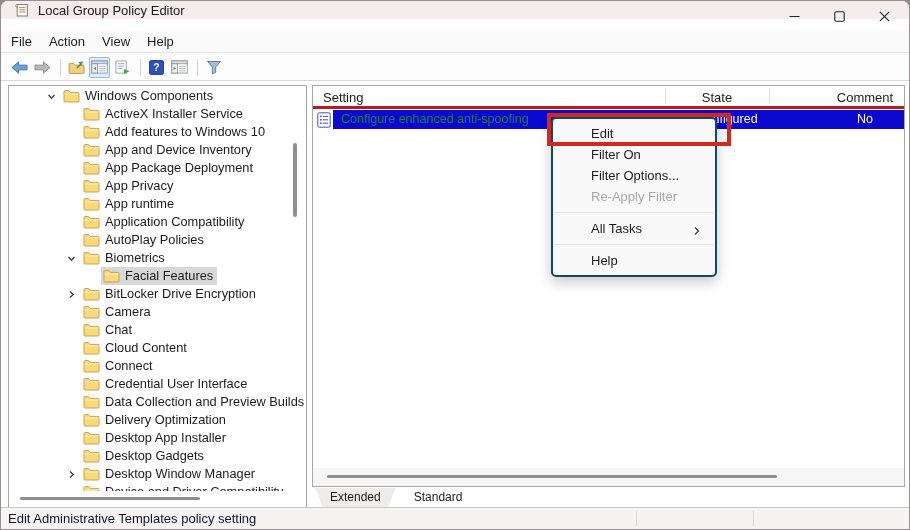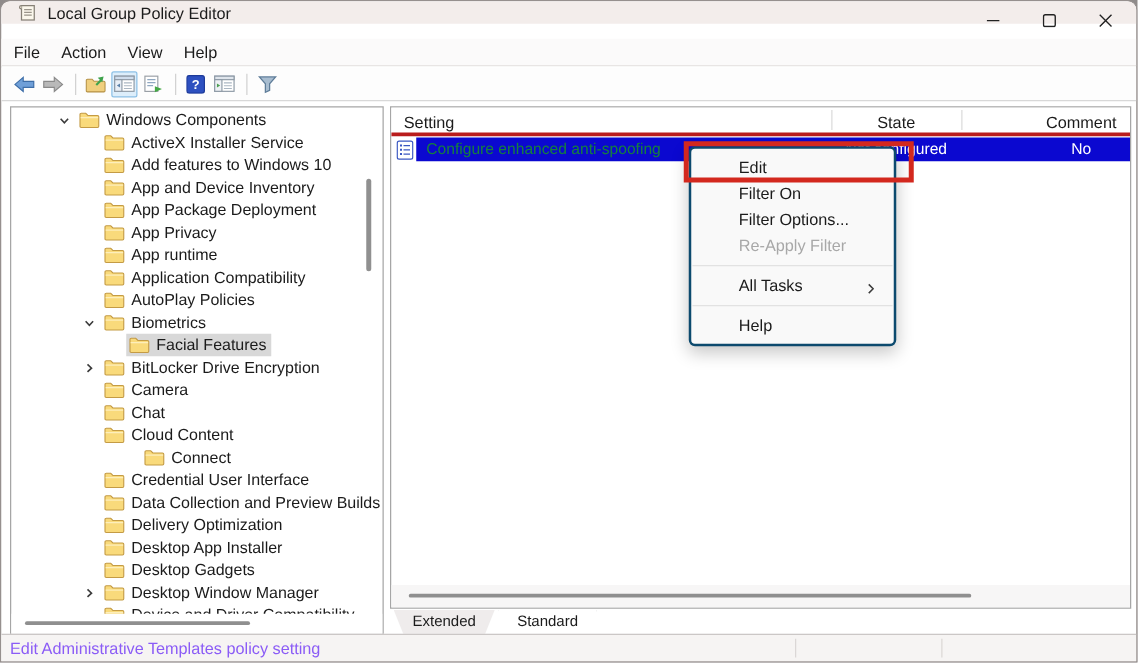--- a/index.html
+++ b/index.html
@@ -56,21 +56,21 @@
   
   #tabs { position:absolute; left:314px; top:487px; display:flex; gap:3px; }
   .tab { height:20px; padding:0 15px; line-height:19px; font-size:12px; color:#1b1b1b;
          clip-path:polygon(0 0, 100% 0, calc(100% - 8px) 100%, 8px 100%);
          filter:drop-shadow(0 0 1px #9a9a9a); }
   .tab-inactive { background:#efecec; }
   .tab-active { background:#ffffff; }
 
   
   #statusbar { position:absolute; left:0; right:0; bottom:0; height:22px; background:#f6f4f3; border-top:1px solid #cbc7c6; }
-  #status-text { position:absolute; left:7px; top:3px; font-size:13px; color:#8b5cf6; }
+  #status-text { position:absolute; left:7px; top:3px; font-size:13px; color:#0f172a; }
   .status-div { position:absolute; top:3px; bottom:3px; width:1px; background:#dbd7d6; }
 
   
   #context-menu { position:absolute; left:550px; top:116px; width:166px; background:#f9f9f9; border:2px solid #0c4a6e; border-radius:5px; box-shadow:0 5px 14px rgba(0,0,0,0.22); padding:4px 0; z-index:5; }
   .cm-item { height:21px; line-height:21px; padding-left:38px; font-size:13px; color:#1b1b1b; position:relative; }
   .cm-item.disabled { color:#a8a8a8; }
   .cm-sep { height:1px; background:#e2e2e2; margin:5px 1px; }
   .cm-arrow { position:absolute; right:12px; top:4px; width:12px; height:12px; }
 
   
@@ -340,21 +340,21 @@
         <div class="tree-row" style="padding-left: 56px;">
           <span class="chev"></span>
           <span class="tree-grp">
             <span class="tree-folder"><svg viewBox="0 0 17 14" width="17" height="14">
                 <path d="M1 2.6 Q1 1.6 2 1.6 L5.6 1.6 L7.3 3.4 L15 3.4 Q16 3.4 16 4.4 L16 12 Q16 13 15 13 L2 13 Q1 13 1 12 Z" fill="#f9da7b" stroke="#c49b45" stroke-width="0.9"></path>
                 <line x1="1.5" y1="5" x2="15.5" y2="5" stroke="#fdeebb" stroke-width="1"></line>
               </svg></span>
             <span class="tree-label">Cloud Content</span>
           </span>
         </div>
-        <div class="tree-row" style="padding-left: 56px; gap: 32px;">
+        <div class="tree-row" style="padding-left: 56px;">
           <span class="chev"></span>
           <span class="tree-grp">
             <span class="tree-folder"><svg viewBox="0 0 17 14" width="17" height="14">
                 <path d="M1 2.6 Q1 1.6 2 1.6 L5.6 1.6 L7.3 3.4 L15 3.4 Q16 3.4 16 4.4 L16 12 Q16 13 15 13 L2 13 Q1 13 1 12 Z" fill="#f9da7b" stroke="#c49b45" stroke-width="0.9"></path>
                 <line x1="1.5" y1="5" x2="15.5" y2="5" stroke="#fdeebb" stroke-width="1"></line>
               </svg></span>
             <span class="tree-label">Connect</span>
           </span>
         </div>
         <div class="tree-row" style="padding-left: 56px;">

